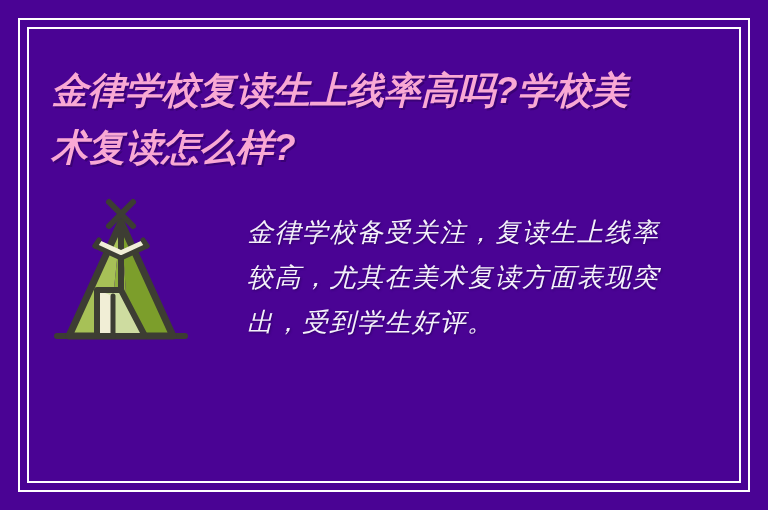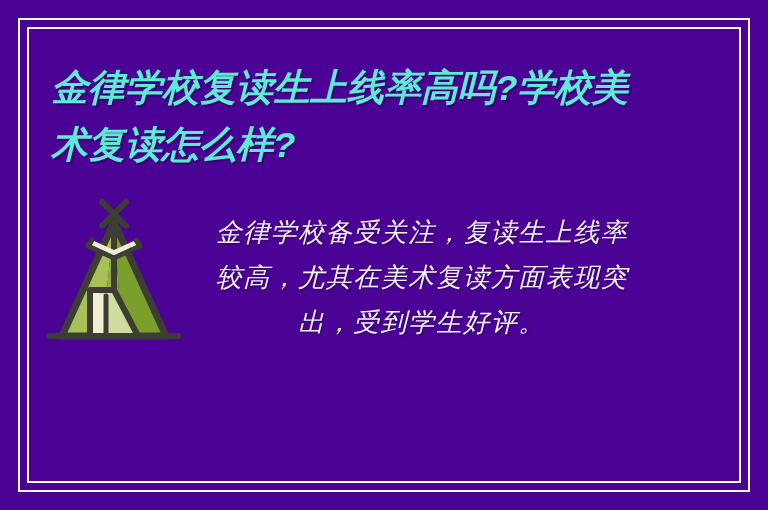--- a/index.html
+++ b/index.html
@@ -40,41 +40,40 @@
     border: 2px solid #FFFFFF;
     pointer-events: none;
   }
 
   
   .headline {
     position: absolute;
     left: 51px;
     top: 62px;
     width: 600px;
-    color: #5eead4;
-    font-family: Liberation Mono, monospace;
+    color: #f9a8d4;
+    font-family: Liberation Sans, sans-serif;
     font-size: 37px;
     font-weight: 700;
     font-style: italic;
     line-height: 57px;
     letter-spacing: 0px;
     white-space: pre-wrap;
     text-shadow: 2px 2px 0 rgba(40,0,80,0.45);
   }
 
   
   .content {
     position: absolute;
-    left: 44px;
+    left: 51px;
     top: 196px;
     right: 60px;
     display: flex;
     align-items: flex-start;
-    gap: 28px;
-    text-align: center;
+    gap: 56px;
   }
 
   .illustration {
     flex: 0 0 auto;
     width: 140px;
     height: 150px;
     position: relative;
   }
   .illustration svg {
     display: block;

